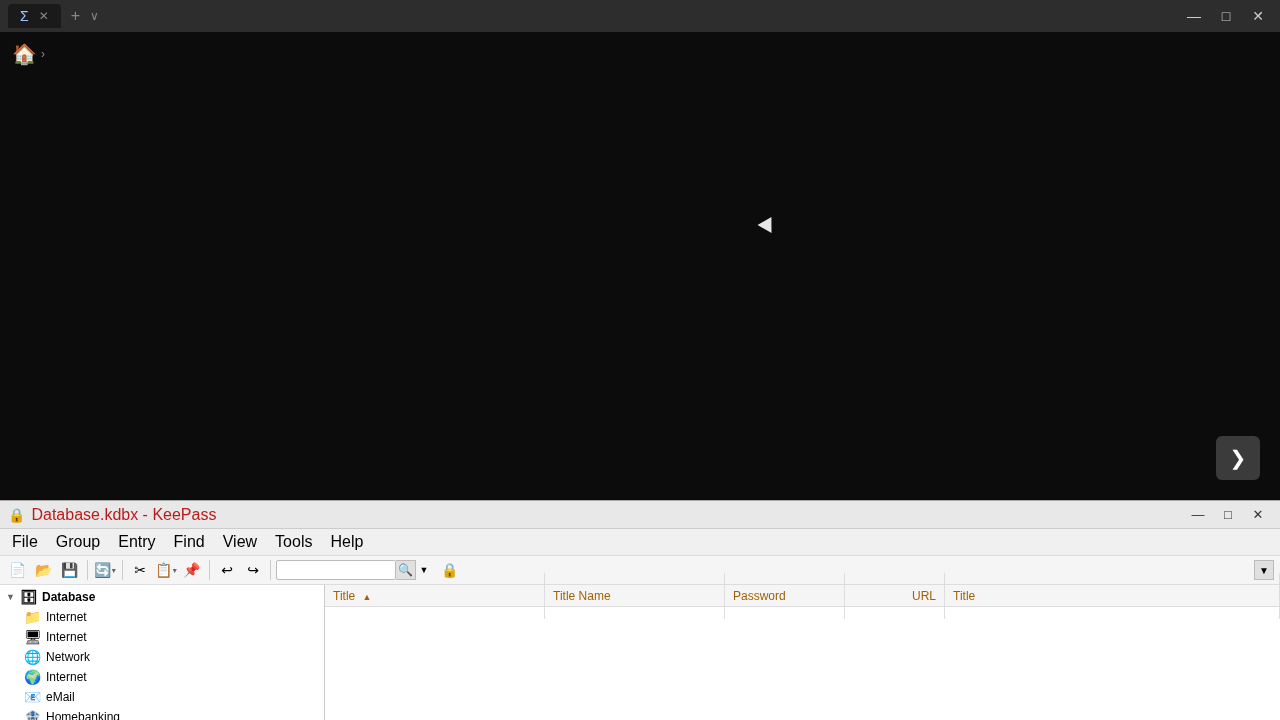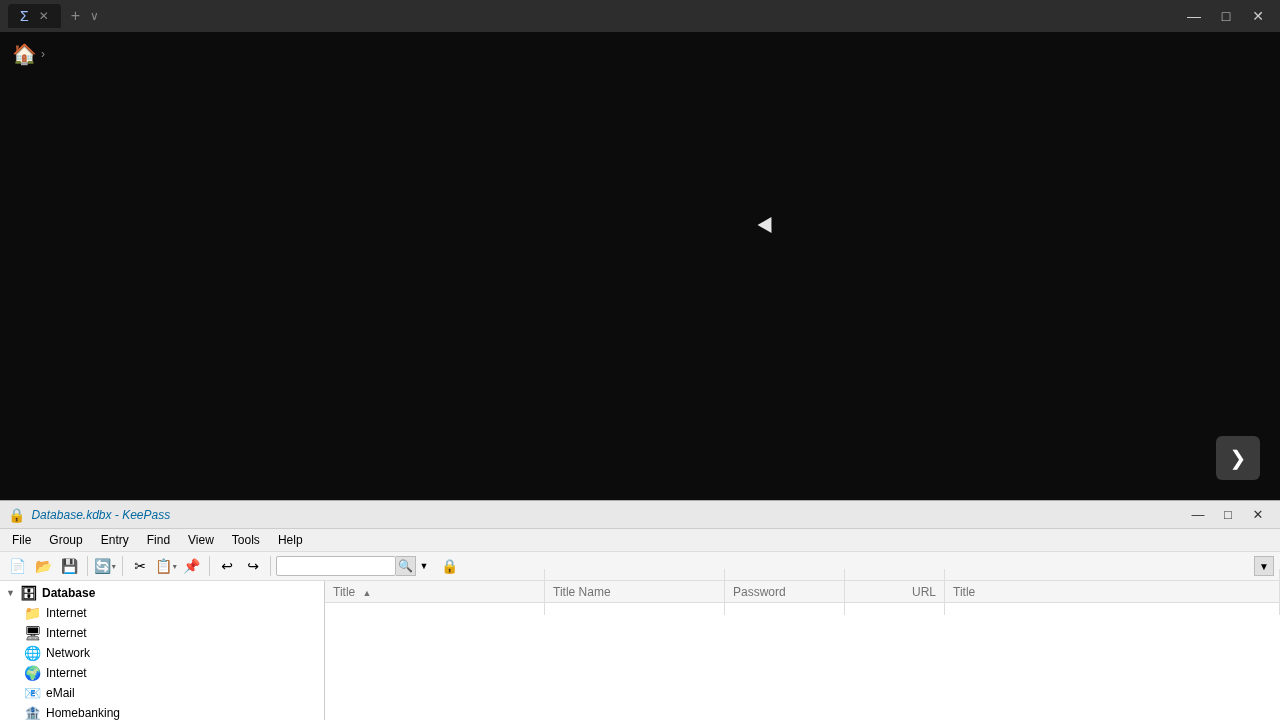--- a/index.html
+++ b/index.html
@@ -150,24 +150,23 @@
       padding: 0 8px;
       border-bottom: 1px solid #ccc;
     }
 
     .kp-title-icon {
       font-size: 14px;
       margin-right: 6px;
     }
 
     .kp-title-text {
-      font-size: 12px;
-      color: #0369a1;
+      font-size: 16px;
+      color: #b91c1c;
       flex: 1;
-      font-style: italic;
     }
 
     .kp-win-controls {
       display: flex;
       gap: 2px;
     }
 
     .kp-win-btn {
       width: 28px;
       height: 20px;
@@ -182,21 +181,21 @@
     #keepass-menubar {
       display: flex;
       background: #f0f0f0;
       padding: 2px 4px;
       border-bottom: 1px solid #ddd;
       gap: 2px;
     }
 
     .menu-item {
       padding: 2px 8px;
-      font-size: 12px;
+      font-size: 16px;
       color: #000;
       cursor: pointer;
     }
 
     #keepass-toolbar {
       display: flex;
       align-items: center;
       background: #f5f5f5;
       padding: 3px 6px;
       border-bottom: 1px solid #ddd;
@@ -321,21 +320,21 @@
     #content-header {
       display: flex;
       align-items: center;
       border-bottom: 1px solid #ddd;
       height: 22px;
       background: #f5f5f5;
     }
 
     .col-header {
       font-size: 12px;
-      color: #737373;
+      color: #a16207;
       padding: 16px 8px;
       border-right: 1px solid #ddd;
       white-space: nowrap;
       user-select: none;
     }
 
     .col-title { width: 220px; }
     .col-username { width: 180px; }
     .col-password { width: 120px; }
     .col-url { width: 100px; text-align: right; }

